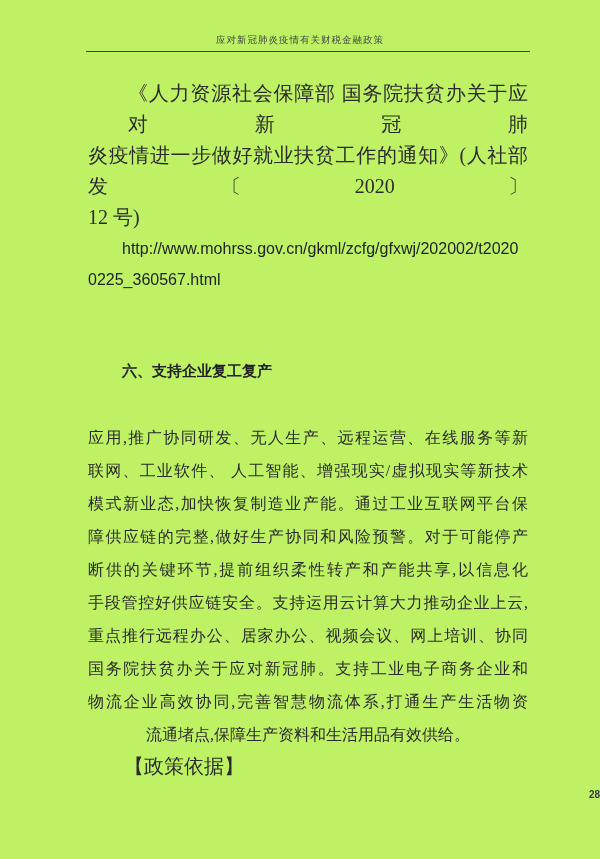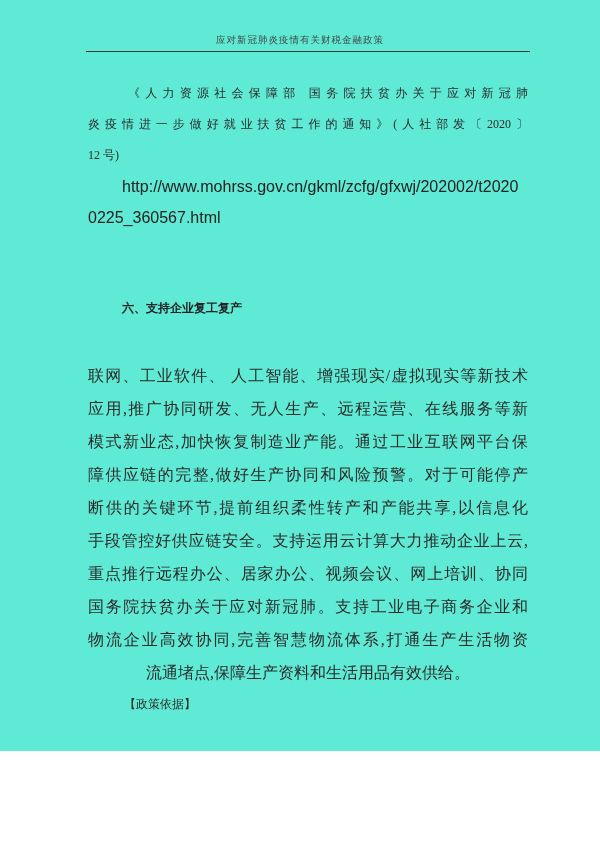--- a/index.html
+++ b/index.html
@@ -1,43 +1,43 @@
 <!DOCTYPE html>
 <html><head>
 <meta charset="utf-8">
 <style>
   html,body { margin:0; padding:0; background:#ffffff; }
   .page {
-    position:relative; width:600px; height:751px; background:#5eead4;
+    position:relative; width:600px; height:859px; background:#bef264;
     font-family:"Liberation Serif","DejaVu Serif",serif;
     color:#2b2b2b; overflow:hidden;
   }
   .page-header {
     position:absolute; top:34px; left:0; right:0; text-align:center;
     font-size:9.5px; letter-spacing:1px; color:#454545;
   }
   .header-rule {
     position:absolute; top:51px; left:86px; width:444px; height:0;
     border-top:1.6px solid #3a3a3a;
   }
   .content { position:absolute; left:88px; top:78px; width:440px; }
-  .cjk  { font-size:12px; line-height:31px; }
+  .cjk  { font-size:20px; line-height:31px; }
   .bline{ font-size:16px; line-height:33px;text-align:center; }
   .jline{ text-align:justify; text-align-last:justify; }
   .ind40{ padding-left:40px; }
   .ind36{ padding-left:36px; }
   .ind34{ padding-left:34px; }
   .url {
     font-family:"Liberation Sans","DejaVu Sans",sans-serif;
     font-size:16px; line-height:31px; color:#222222;
   }
   .section-heading {
     margin-top:60px;
     font-family:"Liberation Sans","DejaVu Sans",sans-serif;
-    font-weight:bold; font-size:12px; line-height:31px; color:#222222;
+    font-weight:bold; font-size:15px; line-height:31px; color:#222222;
   }
   .body-block { margin-top:35px; }
   .page-number {
     position:absolute; top:789px; left:0; right:0; text-align:right;
     font-family:"Liberation Sans","DejaVu Sans",sans-serif;
     font-size:10px; font-weight:bold; color:#3a3a3a;
   }
 </style>
 </head>
 <body>
@@ -54,22 +54,22 @@
     <div class="cjk jline">炎疫情进一步做好就业扶贫工作的通知》(人社部发〔2020〕</div>
     <div class="cjk">12 号)</div>
 
 
     <div class="url ind34">http://www.mohrss.gov.cn/gkml/zcfg/gfxwj/202002/t2020</div>
     <div class="url">0225_360567.html</div>
 
     <div class="section-heading ind34">六、支持企业复工复产</div>
 
     <div class="body-block">
+      <div class="bline jline">应用,推广协同研发、无人生产、远程运营、在线服务等新</div>
       <div class="bline jline">联网、工业软件、 人工智能、增强现实/虚拟现实等新技术</div>
-      <div class="bline jline">应用,推广协同研发、无人生产、远程运营、在线服务等新</div>
       <div class="bline jline">模式新业态,加快恢复制造业产能。通过工业互联网平台保</div>
       <div class="bline jline">障供应链的完整,做好生产协同和风险预警。对于可能停产</div>
       <div class="bline jline">断供的关键环节,提前组织柔性转产和产能共享,以信息化</div>
       <div class="bline jline">手段管控好供应链安全。支持运用云计算大力推动企业上云,</div>
       <div class="bline jline">重点推行远程办公、居家办公、视频会议、网上培训、协同</div>
       <div class="bline jline">国务院扶贫办关于应对新冠肺。支持工业电子商务企业和</div>
       <div class="bline jline">物流企业高效协同,完善智慧物流体系,打通生产生活物资</div>
       <div class="bline">流通堵点,保障生产资料和生活用品有效供给。</div>
     </div>
 

